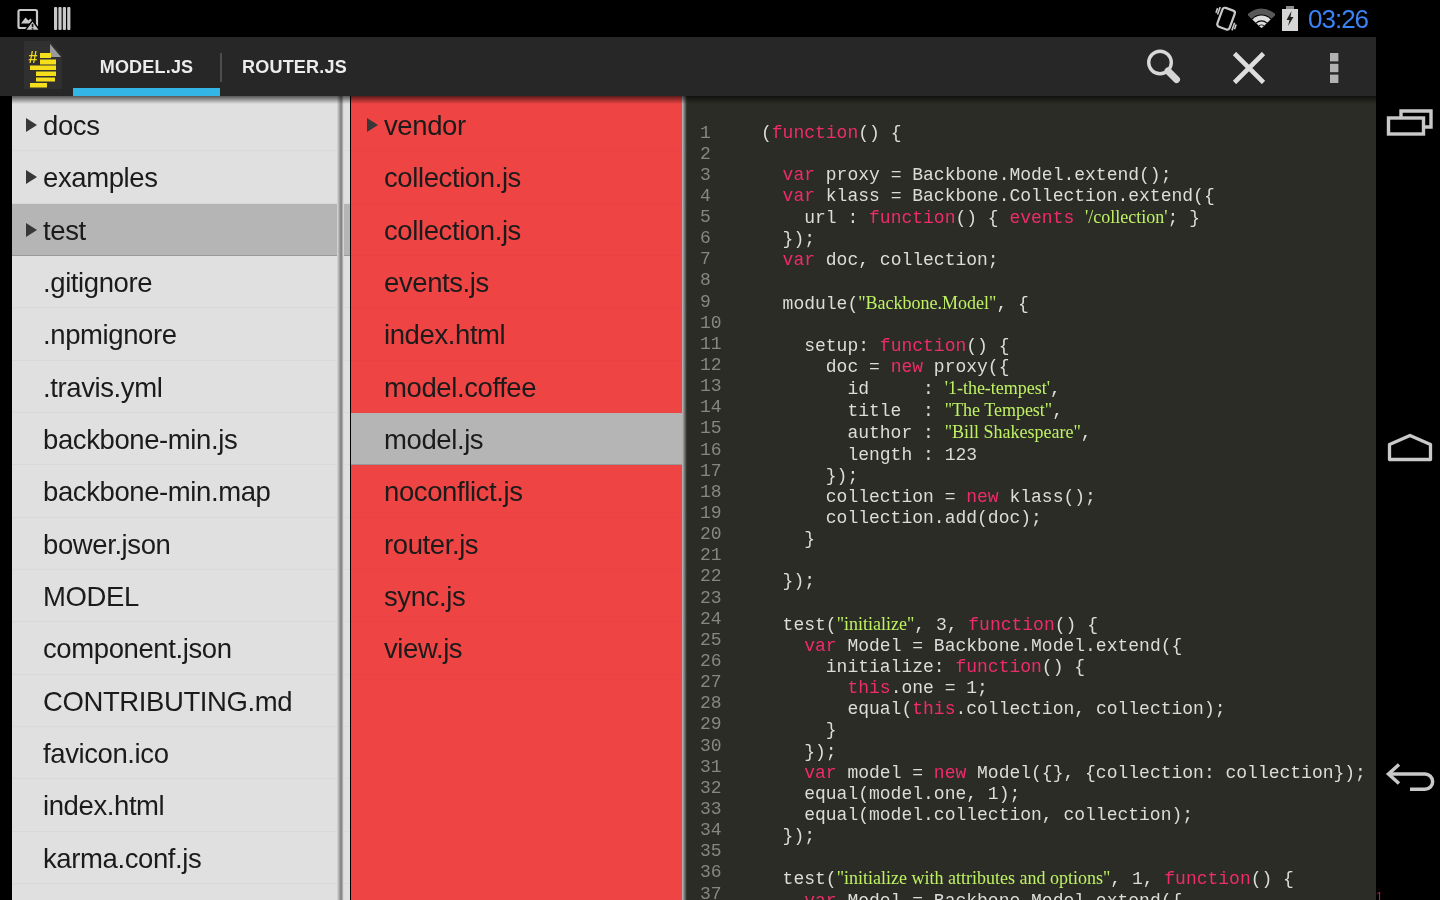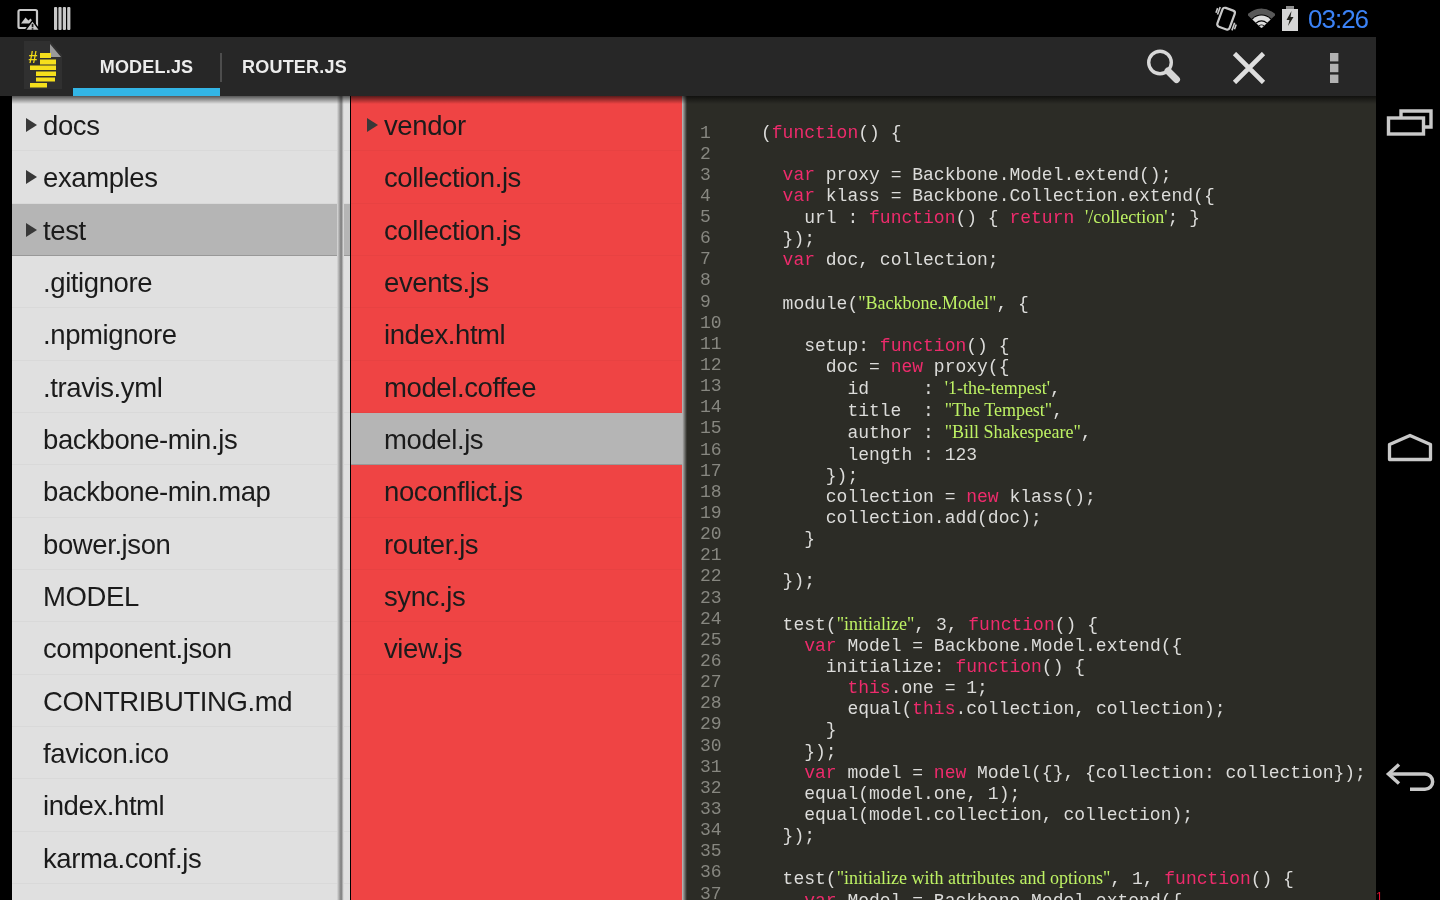--- a/index.html
+++ b/index.html
@@ -186,21 +186,21 @@
 32
 33
 34
 35
 36
 37</pre>
       <pre id="code">(<span class="k">function</span>() {
 
   <span class="k">var</span> proxy = Backbone.Model.extend();
   <span class="k">var</span> klass = Backbone.Collection.extend({
-    url : <span class="k">function</span>() { <span class="k">return</span> <span class="s">'/collection'</span>; }
+    url : <span class="k">function</span>() { <span class="k">events</span> <span class="s">'/collection'</span>; }
   });
   <span class="k">var</span> doc, collection;
 
   module(<span class="s">"Backbone.Model"</span>, {
 
     setup: <span class="k">function</span>() {
       doc = <span class="k">new</span> proxy({
         id     : <span class="s">'1-the-tempest'</span>,
         title  : <span class="s">"The Tempest"</span>,
         author : <span class="s">"Bill Shakespeare"</span>,

